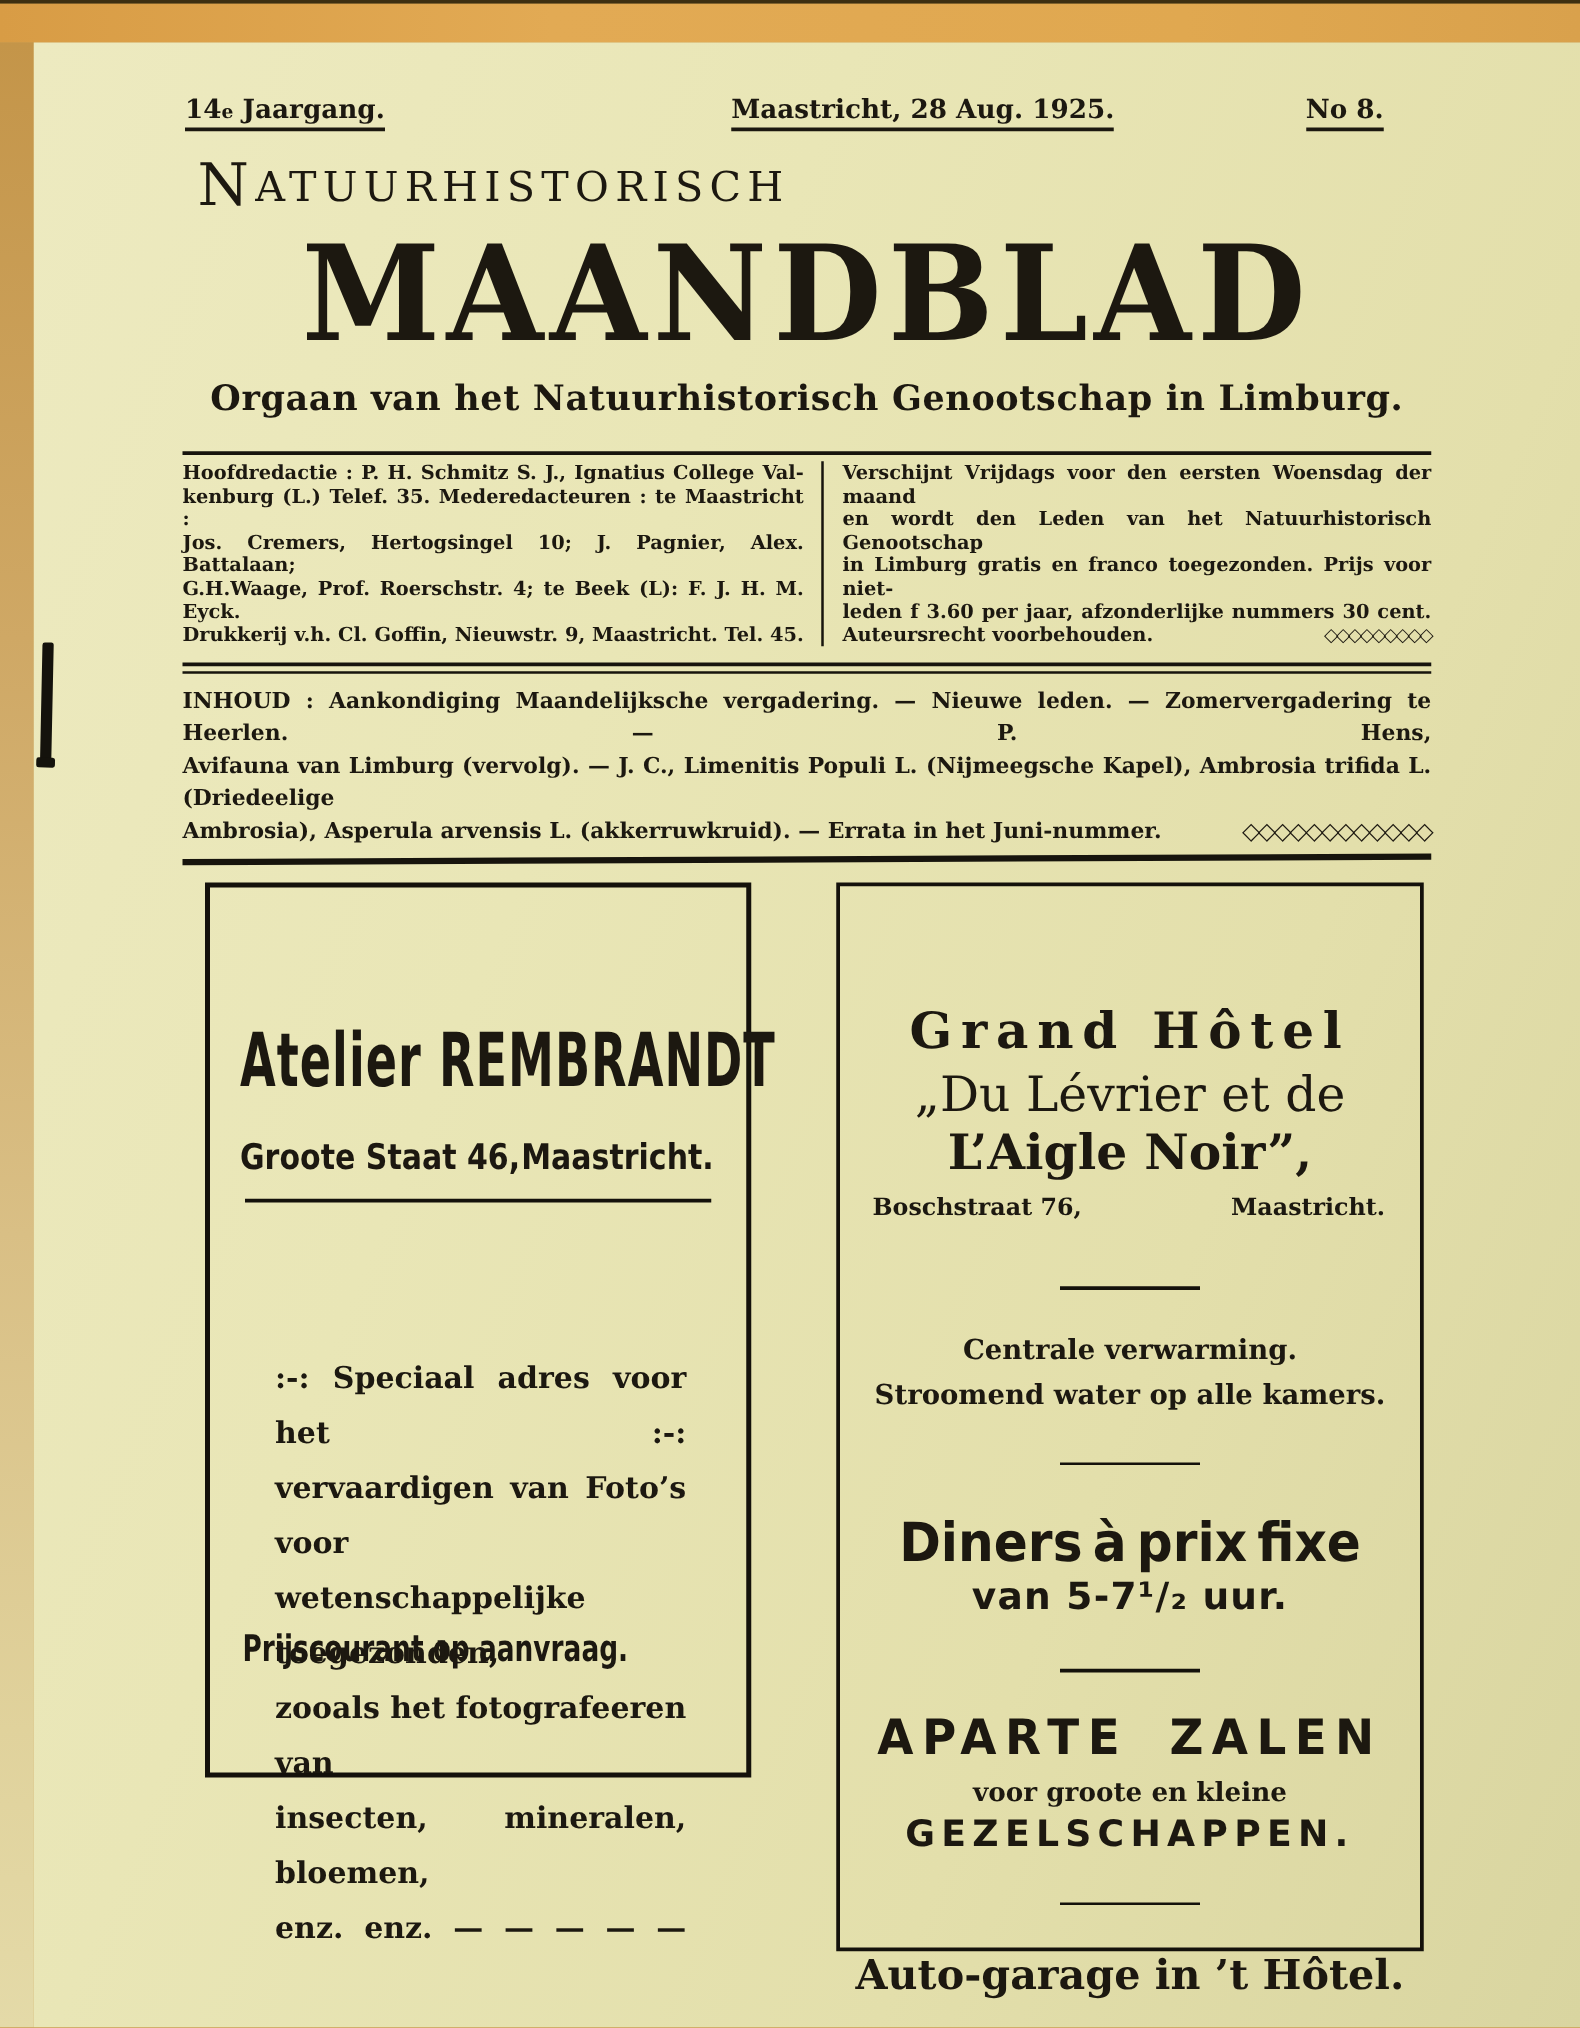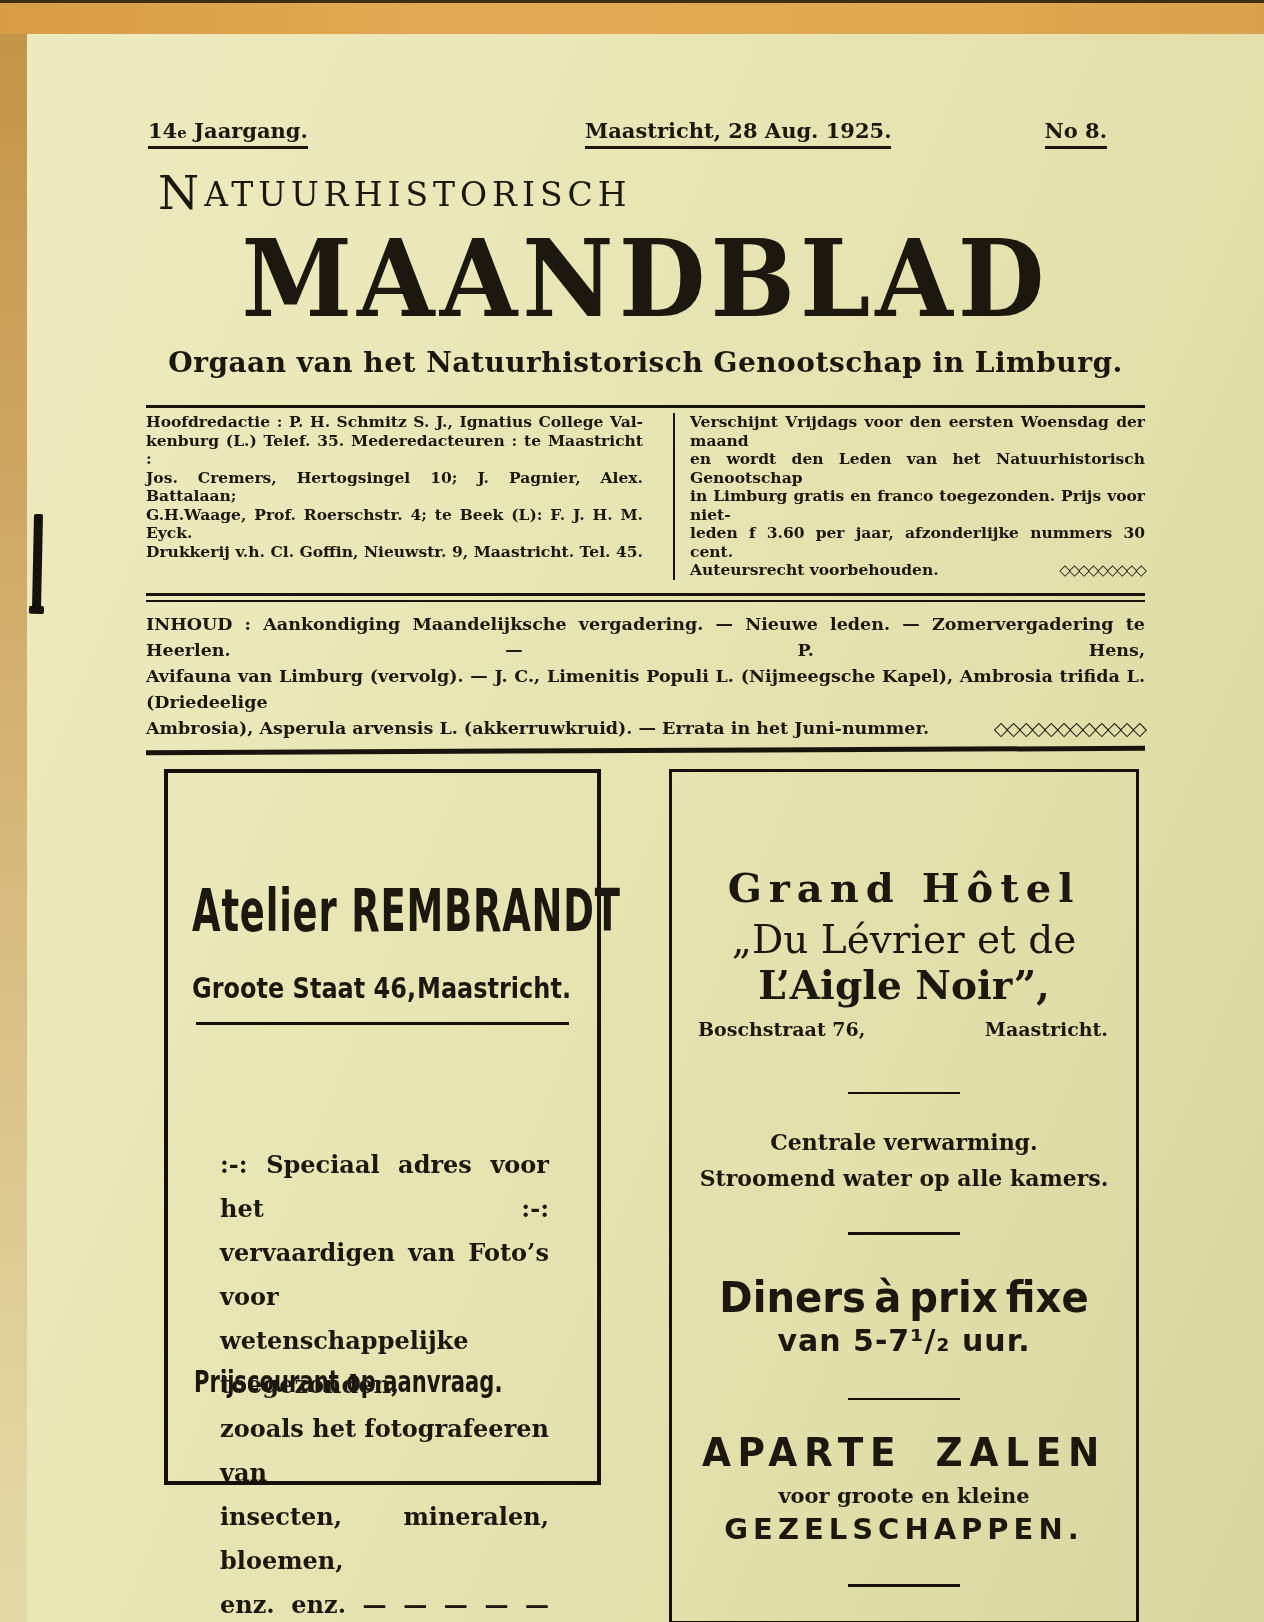--- a/index.html
+++ b/index.html
@@ -20,37 +20,37 @@
   }
   .content{position:relative;padding:40px 119px 0 119px;}
 
   
   .ink-bar{position:absolute;left:6px;top:480px;width:9px;height:96px;background:#14120c;
     border-radius:2px;transform:rotate(1.2deg);}
   .ink-bar:after{content:"";position:absolute;left:-3px;bottom:-4px;width:15px;height:8px;background:#14120c;border-radius:2px;}
 
   
   .header-row{display:flex;align-items:flex-start;font-weight:bold;font-size:21px;}
-  .hdr-item{border-bottom:3px solid #1c1810;padding-bottom:3px;white-space:nowrap;margin-top:44px;}
+  .hdr-item{border-bottom:3px solid #1c1810;padding-bottom:3px;white-space:nowrap;}
   .hdr-vol{margin-left:2px;}
   .hdr-date{margin-left:auto;margin-right:auto;transform:translateX(62px);}
   .hdr-issue{margin-right:38px;}
   .sub-e{font-size:15px;}
 
   
   .nat-title{margin:20px 0 0 12px;font-size:33px;letter-spacing:5px;white-space:nowrap;}
   .nat-initial{font-size:47px;line-height:1;vertical-align:-3px;}
   .maand-title{margin-top:12px;text-align:center;font-size:100px;line-height:1.02;
     font-weight:bold;letter-spacing:5px;transform:scaleY(1.06);white-space:nowrap;}
   .subtitle{margin-top:16px;text-align:center;font-size:28px;font-weight:bold;letter-spacing:0.5px;}
 
   
   .ed-block{margin-top:26px;border-top:3px solid #17140d;display:flex;padding-top:5px;}
   .ed-col{font-size:15.5px;font-weight:bold;line-height:18.5px;}
-  .ed-left{flex:0 0 497px;padding-right:30px;}
+  .ed-left{flex:0 0 497px;padding-right:14px;}
   .ed-right{flex:1;border-left:2px solid #17140d;padding-left:15px;}
   .jline{text-align:justify;text-align-last:justify;}
   .jline-flex{display:flex;justify-content:space-between;align-items:flex-end;}
   .orn{font-family:"DejaVu Sans","Liberation Sans",sans-serif;letter-spacing:-2px;font-size:15px;font-weight:bold;}
   .double-rule{margin-top:13px;height:4px;border-top:3px solid #17140d;border-bottom:2px solid #17140d;}
 
   
   .inhoud{margin-top:9px;font-size:17.5px;font-weight:bold;line-height:26px;}
   .inhoud .orn{font-size:19px;}
   .thick-rule{margin-top:7px;height:5px;background:#17140d;transform:rotate(-0.25deg);}

